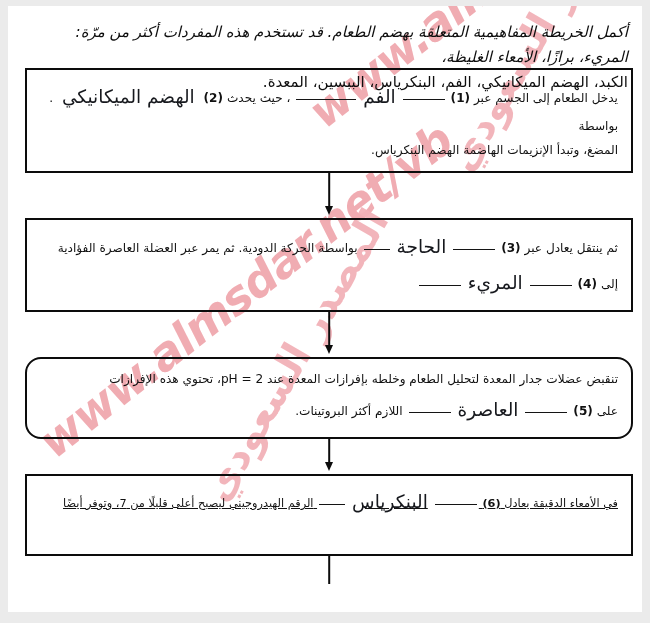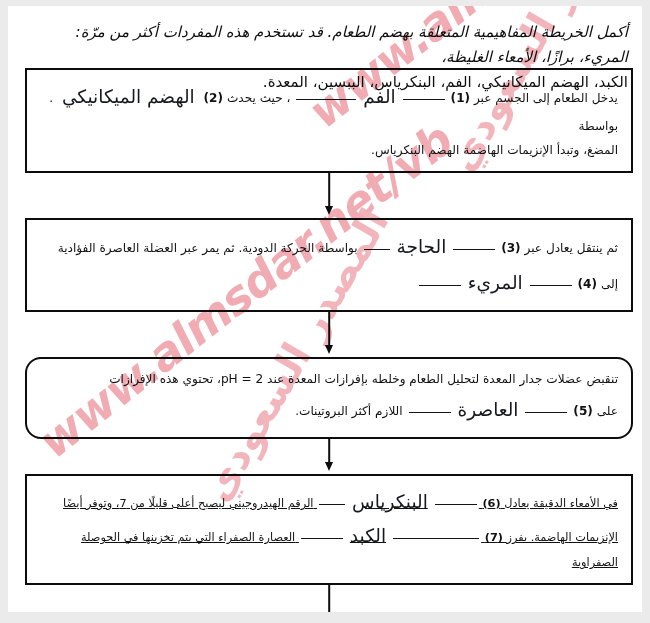--- a/index.html
+++ b/index.html
@@ -235,26 +235,20 @@
       <span class="head"></span>
     </div>
 
     <div class="flow-box" id="box-4" style="min-height:82px; font-size:11.3px; line-height:1.85;text-decoration:underline;">
       <span class="line">
         <span>في الأمعاء الدقيقة يعادل</span>
         <span class="num">(6)</span>
         <span class="blank b-md"></span><span class="ans">البنكرياس</span><span class="blank b-sm"></span>
         <span>الرقم الهيدروجيني ليصبح أعلى قليلًا من 7، وتوفر أيضًا</span>
       </span>
-      <span class="line">
-        <span>الإنزيمات الهاضمة. يفرز</span>
-        <span class="num">(7)</span>
-        <span class="blank b-xl"></span><span class="ans">الكبد</span><span class="blank b-md"></span>
-        <span>العصارة الصفراء التي يتم تخزينها في الحوصلة الصفراوية</span>
-      </span>
     </div>
 
     <div class="connector c-short">
       <span class="stem"></span>
 
     </div>
 
   </div>
 </div>
 

